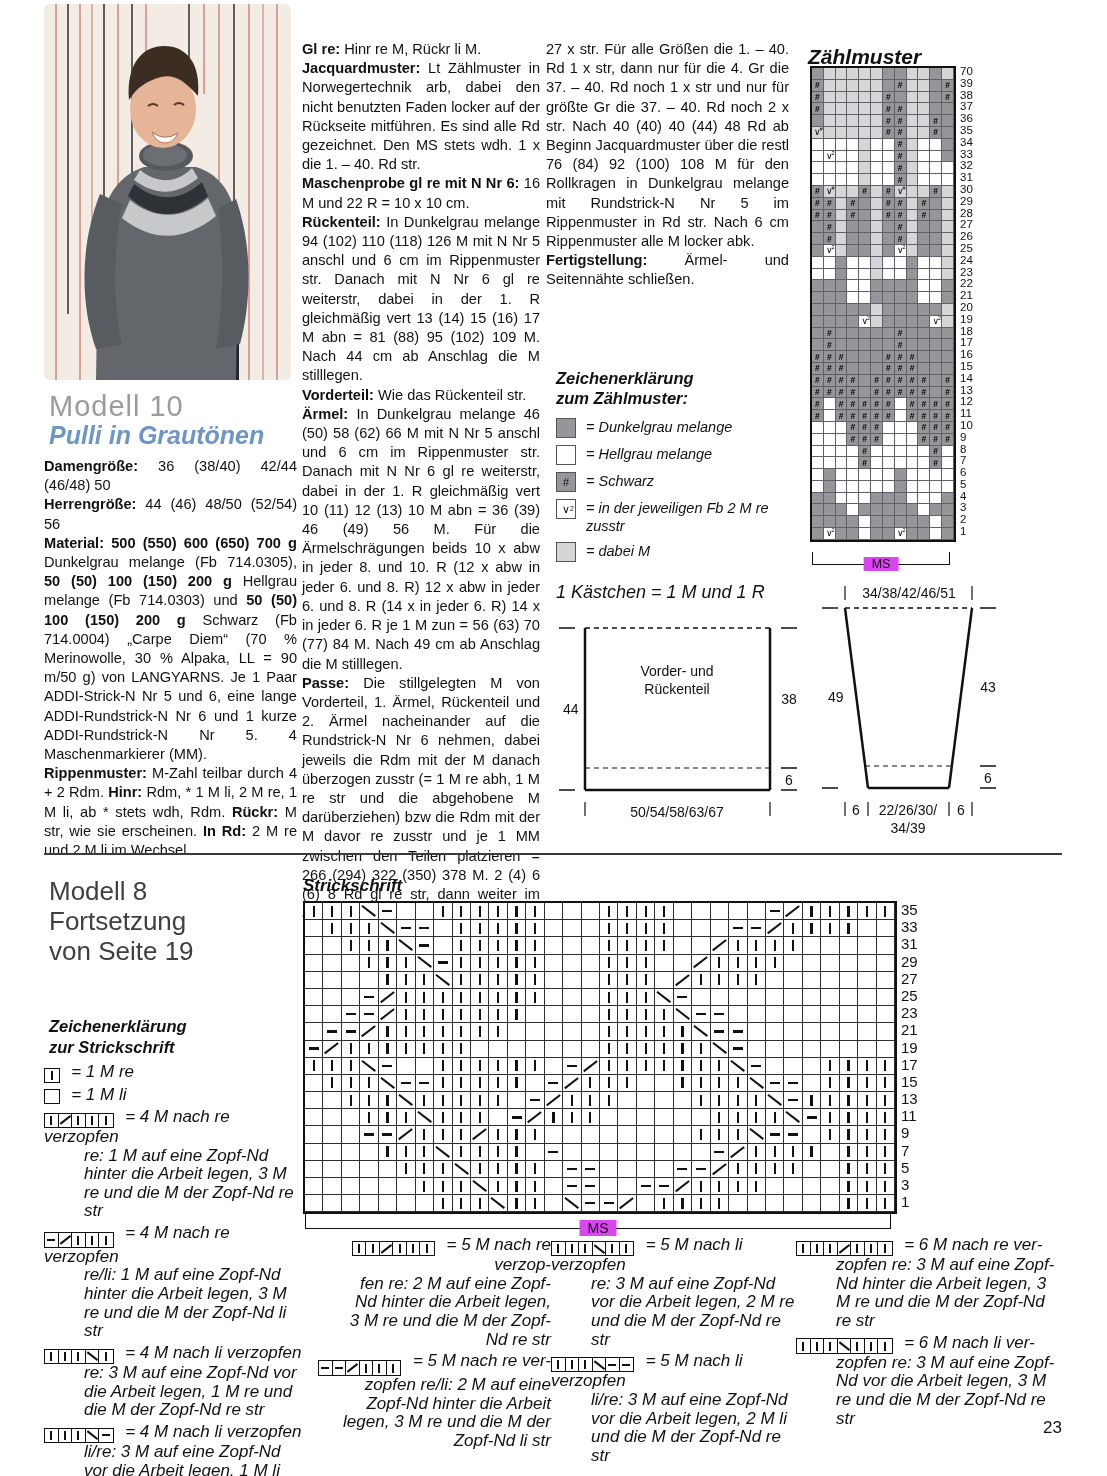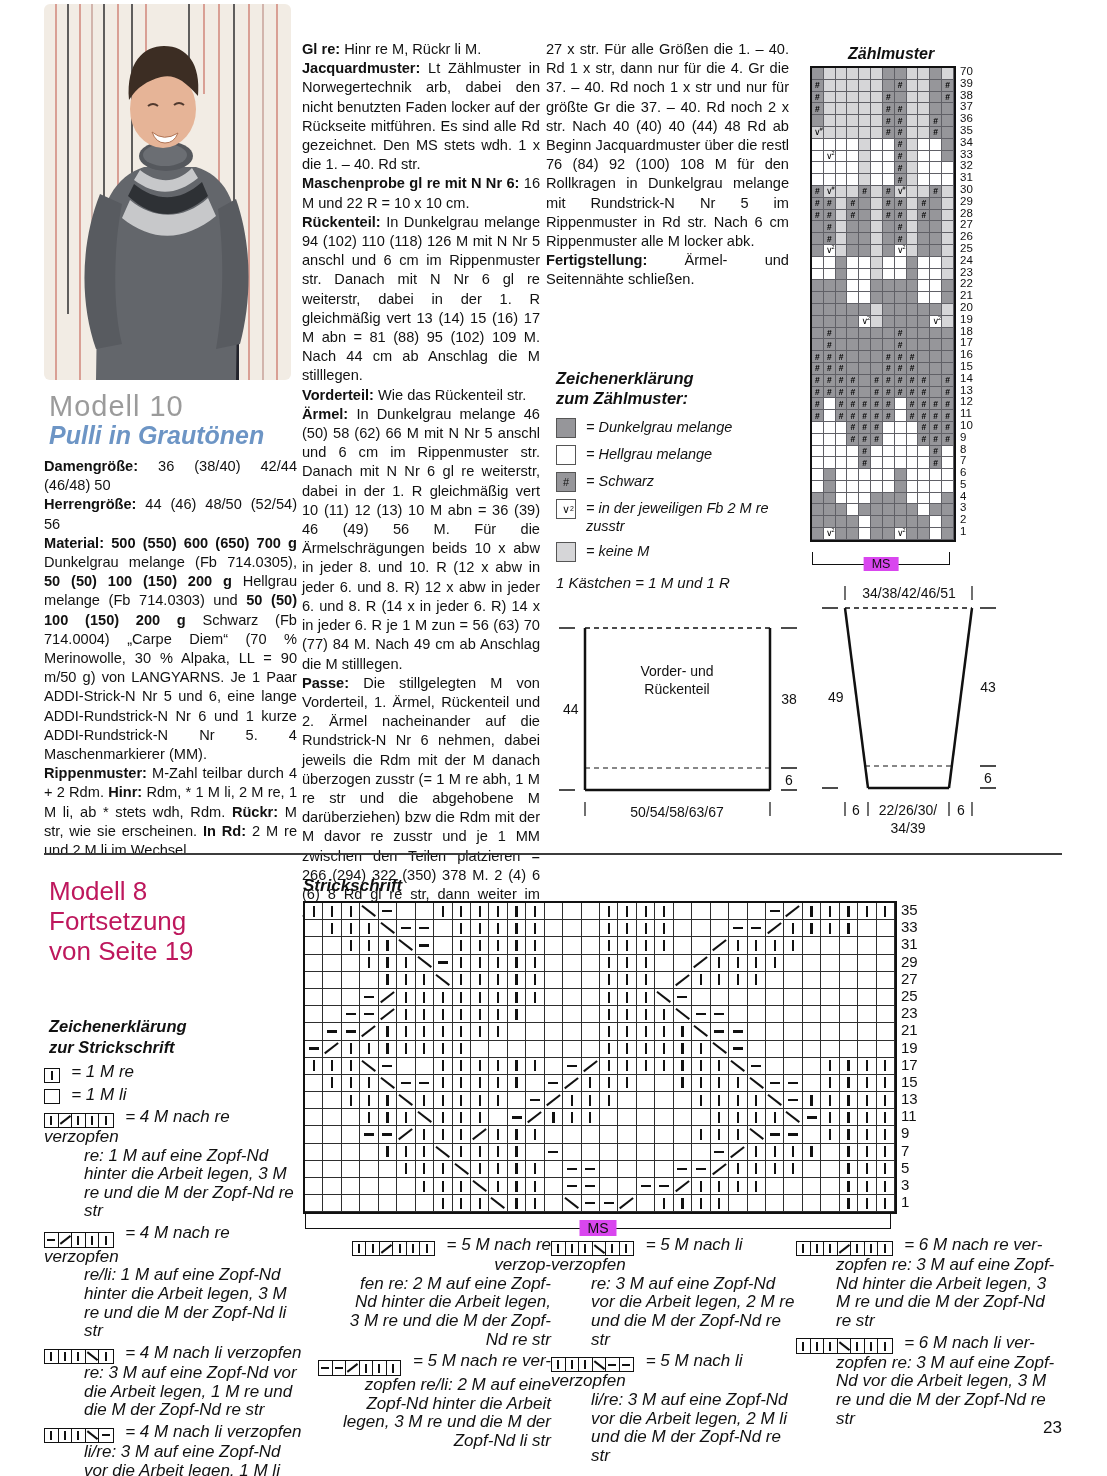--- a/index.html
+++ b/index.html
@@ -10,49 +10,49 @@
   
   .m10-title{position:absolute;left:49px;top:390px;font-size:29px;color:#9b9b9b;letter-spacing:1px;}
   .m10-sub{position:absolute;left:49px;top:421px;font-size:25px;font-weight:bold;font-style:italic;color:#6d95c5;}
   
   .tcol{position:absolute;font-size:14.6px;line-height:19.2px;text-align:justify;}
   .tcol p{margin:0;}
   .colL{left:44px;top:457px;width:253px;}
   .colM{left:302px;top:40px;width:238px;}
   .colR{left:546px;top:40px;width:243px;}
   
-  .zm-title{position:absolute;left:848px;top:45px;font-size:16px;font-weight:bold;font-style:italic;}
+  .zm-title{position:absolute;left:808px;top:45px;font-size:21px;font-weight:bold;font-style:italic;}
   .zm-grid{position:absolute;left:810px;top:66px;border:2.5px solid #111;width:142px;}
   .z-row{display:flex;height:11.8px;}
   .z-cell{width:11.83px;height:11.8px;box-sizing:border-box;border-right:1px solid #606066;border-bottom:1px solid #606066;
           display:flex;align-items:center;justify-content:center;font-size:8.5px;font-weight:bold;color:#000;position:relative;overflow:visible;}
   .zD{background:#96969a;} .zW{background:#ffffff;} .zG{background:#d6d6d8;}
   .zH{background:#96969a;} .zV{background:#ffffff;font-weight:normal;font-size:9px;}
   .zX{background:#d6d6d8;font-weight:normal;font-size:9px;}
   .z-cell em{font-style:normal;font-size:5.5px;position:absolute;top:-1px;right:0px;}
   .zm-nums{position:absolute;left:960px;top:66px;font-size:11.5px;}
   .zm-nums div{height:11.8px;line-height:11.8px;}
   .ms-bracket{position:absolute;box-sizing:border-box;border-left:1.5px solid #111;border-right:1.5px solid #111;border-bottom:1.5px solid #111;}
   .ms-bracket span{position:absolute;left:50%;transform:translate(-50%,50%);bottom:0;background:#d946ef;padding:0 8px;font-size:12.5px;}
   .zm-ms{left:812px;top:552px;width:138px;height:13px;}
   
   .zlg{position:absolute;left:556px;top:368px;width:240px;font-style:italic;}
   .zlg-title{font-size:16.5px;font-weight:bold;line-height:20px;margin-bottom:10px;}
   .zlg-item{display:flex;align-items:flex-start;margin-bottom:7px;font-size:14.5px;line-height:18px;}
   .zlg-box{width:20px;height:20px;box-sizing:border-box;border:1.5px solid #555;margin-right:10px;flex:0 0 auto;
            display:flex;align-items:center;justify-content:center;font-size:11px;font-style:normal;position:relative;}
   .zlg-box em{font-style:normal;font-size:7px;position:absolute;top:0;right:1px;}
-  .zlg-foot{font-size:15px;margin-top:12px;}
+  .zlg-foot{font-size:18px;margin-top:20px;}
   
   .schem{position:absolute;}
   .schem text{font-size:14px;fill:#111;font-family:"Liberation Sans",sans-serif;}
   
   .divider{position:absolute;left:44px;top:853px;width:1018px;height:2px;background:#3c3c3c;}
   
-  .m8-title{position:absolute;left:49px;top:876px;font-size:26px;color:#be185d;line-height:30px;}
+  .m8-title{position:absolute;left:49px;top:876px;font-size:26px;color:#404040;line-height:30px;}
   .ss-title{position:absolute;left:303px;top:876px;font-size:17px;font-weight:bold;font-style:italic;}
   .ss-grid{position:absolute;left:303px;top:901px;border:2.5px solid #111;width:590px;background:#fff;}
   .s-row{display:flex;height:17.2px;}
   .s-cell{width:18.45px;height:17.2px;box-sizing:border-box;border-right:1px solid #2e2e2e;border-bottom:1px solid #2e2e2e;
           display:flex;align-items:center;justify-content:center;overflow:hidden;background:#fff;}
   .s-cell i{display:block;background:#111;}
   .sK i{width:2.2px;height:11px;}
   .sP i{width:10px;height:2.4px;}
   .sB i,.sF i{width:24px;height:2.4px;}
   .sB i{transform:rotate(38deg);} .sF i{transform:rotate(-38deg);}
@@ -769,21 +769,21 @@
         <div class="zlg-item">
           <span class="zlg-box" style="background: rgb(150, 150, 154);">#</span>
           <span>= Schwarz</span>
         </div>
         <div class="zlg-item">
           <span class="zlg-box" style="background: rgb(255, 255, 255);"><em>2</em>∨</span>
           <span>= in der jeweiligen Fb 2 M re zusstr</span>
         </div>
         <div class="zlg-item">
           <span class="zlg-box" style="background: rgb(214, 214, 216);"></span>
-          <span>= keine M</span>
+          <span>= dabei M</span>
         </div>
       </div>
     <div class="zlg-foot">1 Kästchen = 1 M und 1 R</div>
   </div>
 
   <svg class="schem" style="left:545px;top:580px" width="280" height="255" viewBox="0 0 280 255">
     <line x1="14" y1="48" x2="30" y2="48" stroke="#111" stroke-width="1.5"></line>
     <line x1="14" y1="210" x2="30" y2="210" stroke="#111" stroke-width="1.5"></line>
     <line x1="236" y1="48" x2="252" y2="48" stroke="#111" stroke-width="1.5"></line>
     <line x1="236" y1="188" x2="252" y2="188" stroke="#111" stroke-width="1.5"></line>

